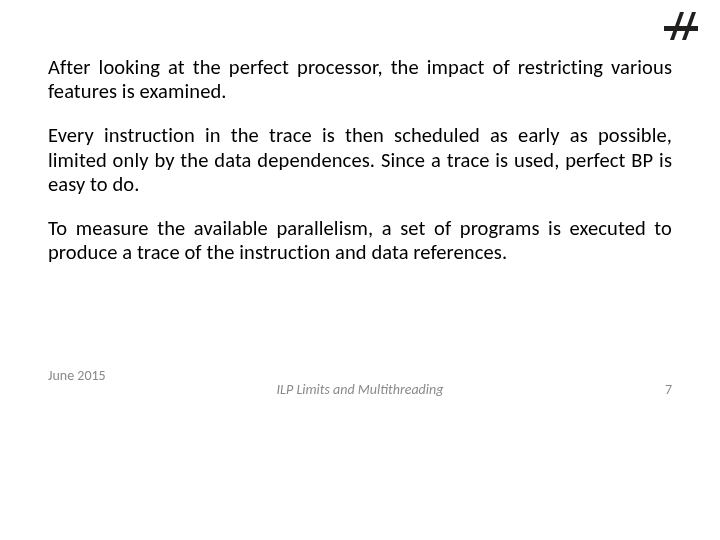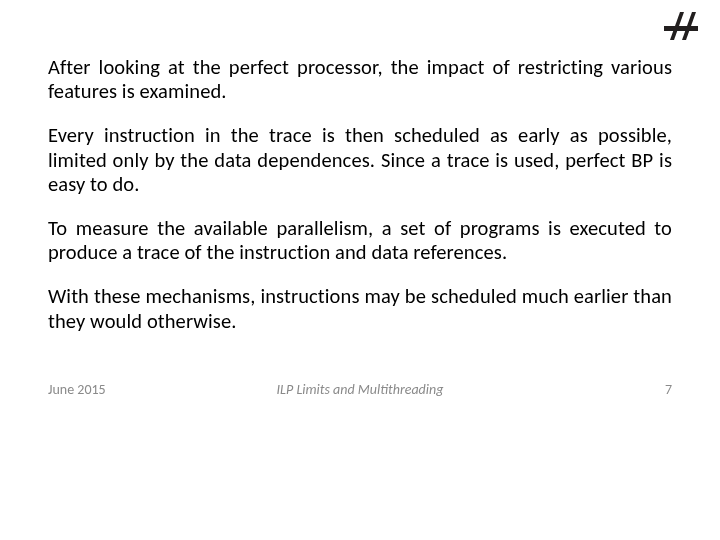--- a/index.html
+++ b/index.html
@@ -36,21 +36,21 @@
     letter-spacing: 0.1px;
   }
   .footer {
     position: absolute;
     left: 48px;
     right: 48px;
     bottom: 22px;
     font-size: 14px;
     color: #8a8a8a;
   }
-  .footer .date { position: absolute; left: 0; bottom: 0; }
+  .footer .date { position: absolute; left: 0; bottom: 14px; }
   .footer .title { position: absolute; left: 0; right: 0; bottom: 0; text-align: center; font-style: italic; }
   .footer .pagenum { position: absolute; right: 0; bottom: 0; }
 </style>
 </head>
 <body>
 
 <div class="slide">
 
   <div class="logo">
     <svg viewBox="0 0 44 40" width="44" height="40">
@@ -59,21 +59,20 @@
         <polygon points="10,34 20,6 24,6 14,34"></polygon>
         <polygon points="22,34 32,6 36,6 26,34"></polygon>
         <rect x="4" y="20" width="34" height="5"></rect>
       </g>
     </svg>
   </div>
 
   <p class="para">After looking at the perfect processor, the impact of restricting various features is examined.</p>
   <p class="para">Every instruction in the trace is then scheduled as early as possible, limited only by the data dependences. Since a trace is used, perfect BP is easy to do.</p>
   <p class="para">To measure the available parallelism, a set of programs is executed to produce a trace of the instruction and data references.</p>
-  <p class="para">With these mechanisms, instructions may be scheduled much earlier than they would otherwise.</p>
 
   <div class="footer">
     <span class="date">June 2015</span>
     <span class="title">ILP Limits and Multithreading</span>
     <span class="pagenum">7</span>
   </div>
 
 </div>
 
 </body></html>

